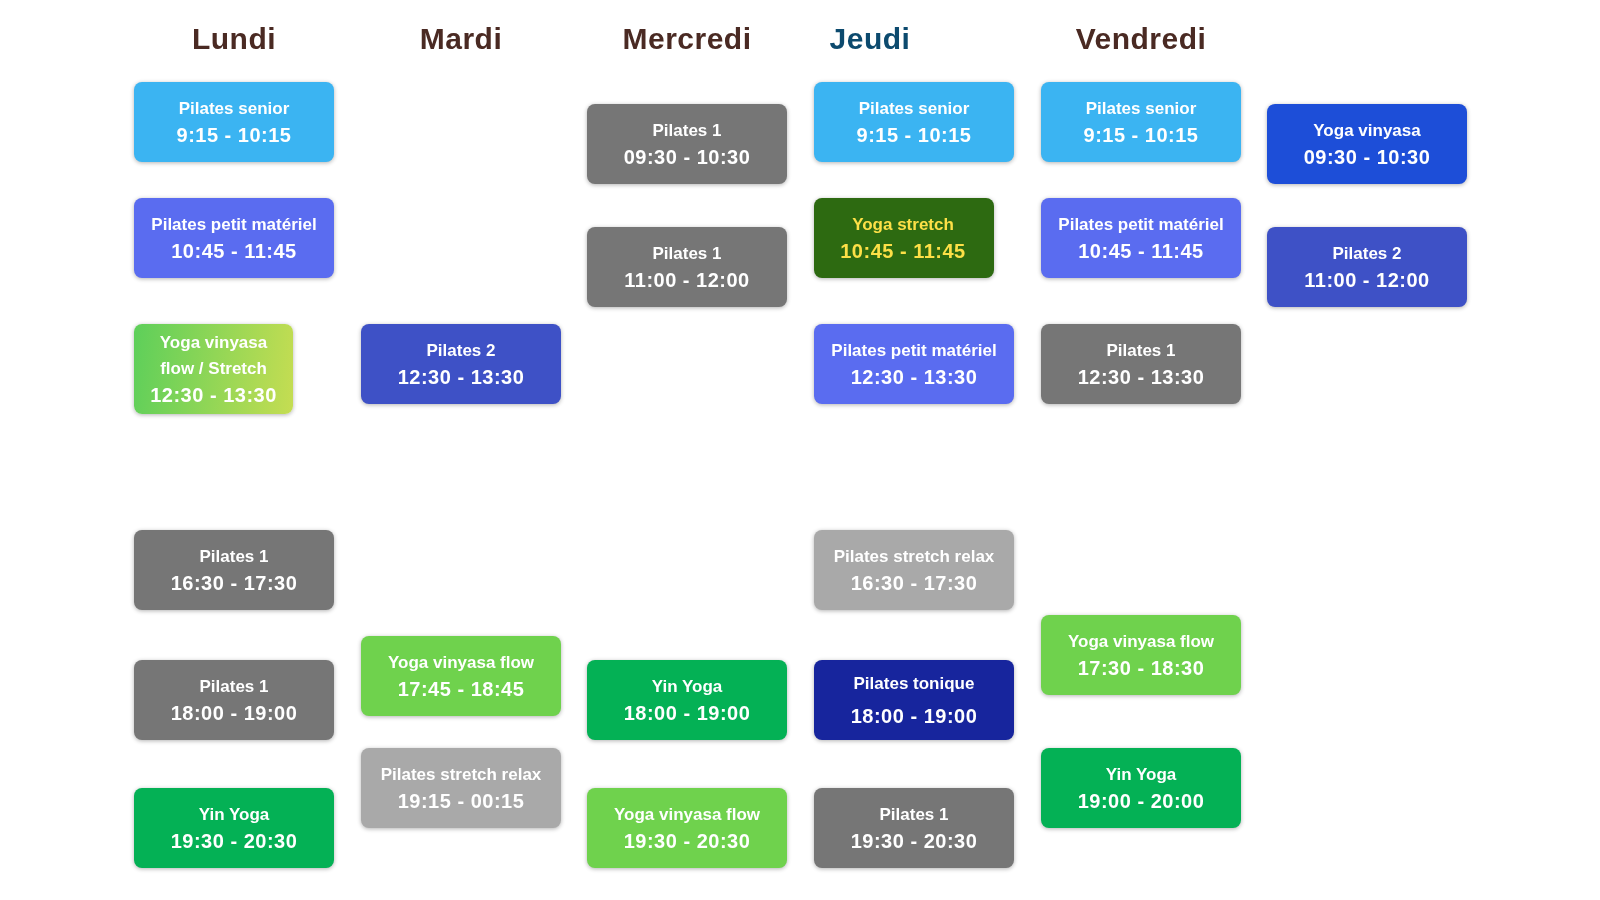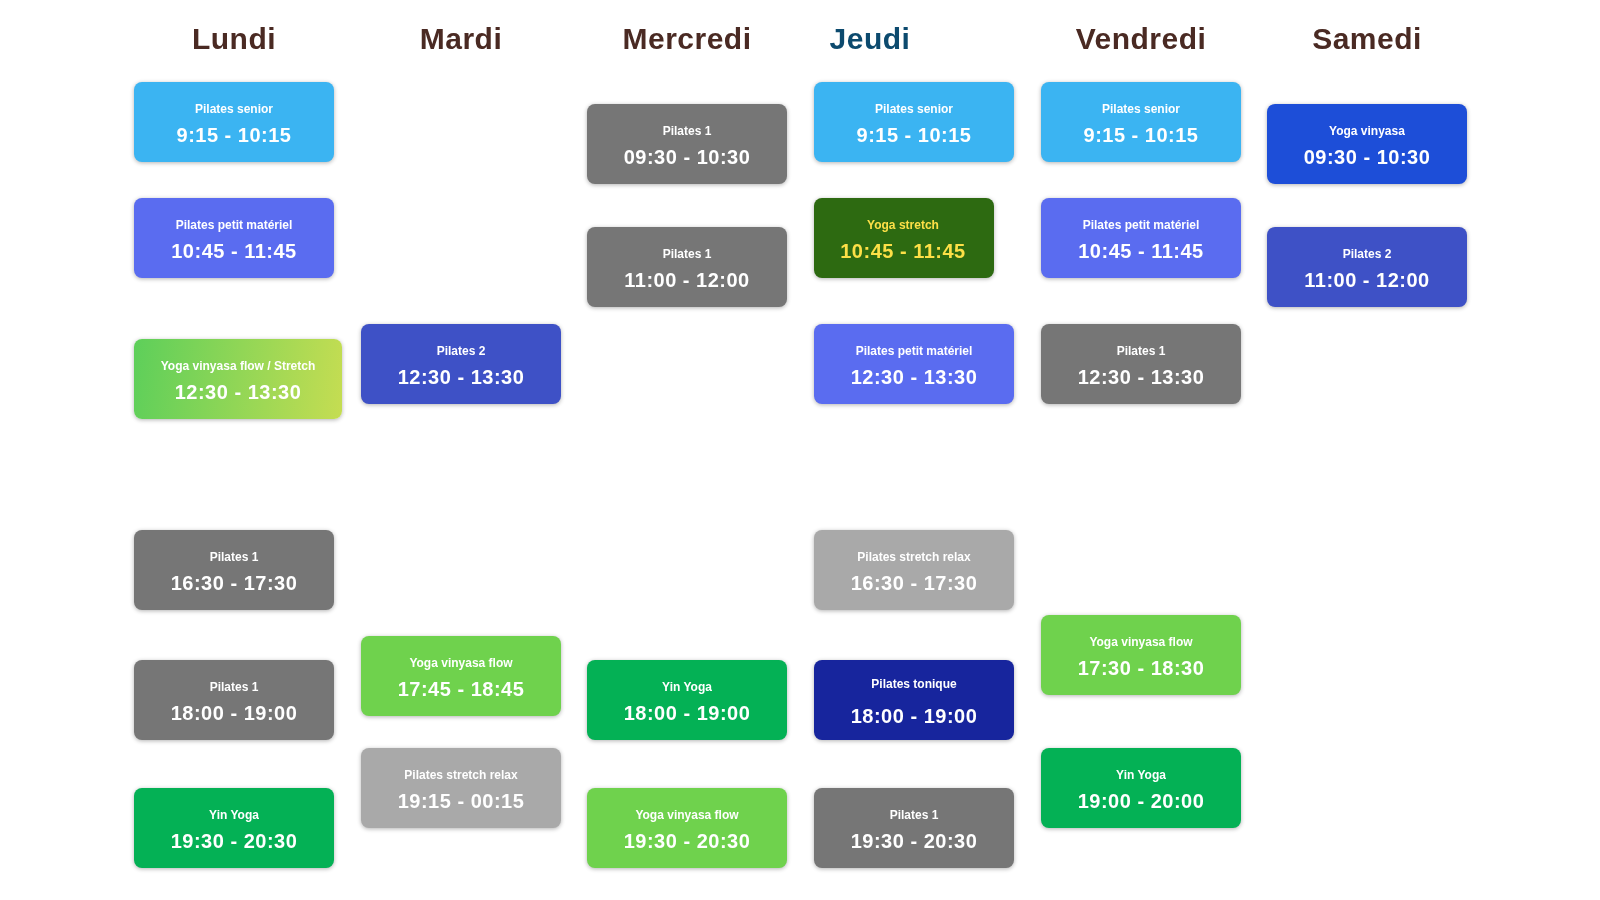--- a/index.html
+++ b/index.html
@@ -31,21 +31,21 @@
     flex-direction: column;
     align-items: center;
     justify-content: center;
     text-align: center;
     color: #ffffff;
     font-weight: bold;
     box-shadow: 0 1px 4px rgba(0,0,0,0.30);
     cursor: pointer;
   }
   .class-name {
-    font-size: 12px;
+    font-size: 17px;
     line-height: 26px;
   }
   .class-time {
     font-size: 20px;
     line-height: 26px;
     letter-spacing: 0.5px;
   }
 </style>
 </head>
 <body>
@@ -53,21 +53,21 @@
 <div id="page">
     <div class="day-header" style="left: 134px; color: rgb(74, 42, 35);">Lundi</div>
     <div class="class-block" style="left: 134px; top: 82px; width: 200px; background: rgb(59, 180, 242); color: rgb(255, 255, 255);">
       <div class="class-name">Pilates senior</div>
       <div class="class-time">9:15 - 10:15</div>
     </div>
     <div class="class-block" style="left: 134px; top: 198px; width: 200px; background: rgb(90, 108, 240); color: rgb(255, 255, 255);">
       <div class="class-name">Pilates petit matériel</div>
       <div class="class-time">10:45 - 11:45</div>
     </div>
-    <div class="class-block" style="left: 134px; top: 339px; width: 208px; background: linear-gradient(97deg, rgb(93, 207, 90), rgb(197, 221, 82)); color: rgb(255, 255, 255);">
+    <div class="class-block" style="left: 134px; top: 324px; width: 159px; background: linear-gradient(97deg, rgb(93, 207, 90), rgb(197, 221, 82)); color: rgb(255, 255, 255);">
       <div class="class-name">Yoga vinyasa flow / Stretch</div>
       <div class="class-time">12:30 - 13:30</div>
     </div>
     <div class="class-block" style="left: 134px; top: 530px; width: 200px; background: rgb(118, 118, 118); color: rgb(255, 255, 255);">
       <div class="class-name">Pilates 1</div>
       <div class="class-time">16:30 - 17:30</div>
     </div>
     <div class="class-block" style="left: 134px; top: 660px; width: 200px; background: rgb(118, 118, 118); color: rgb(255, 255, 255);">
       <div class="class-name">Pilates 1</div>
       <div class="class-time">18:00 - 19:00</div>
@@ -145,21 +145,20 @@
       <div class="class-time">12:30 - 13:30</div>
     </div>
     <div class="class-block" style="left: 1041px; top: 615px; width: 200px; background: rgb(111, 210, 77); color: rgb(255, 255, 255);">
       <div class="class-name">Yoga vinyasa flow</div>
       <div class="class-time">17:30 - 18:30</div>
     </div>
     <div class="class-block" style="left: 1041px; top: 748px; width: 200px; background: rgb(4, 177, 85); color: rgb(255, 255, 255);">
       <div class="class-name">Yin Yoga</div>
       <div class="class-time">19:00 - 20:00</div>
     </div>
-    <div class="day-header" style="left: 1267px; color: rgb(74, 42, 35);">Samedi</div>
     <div class="class-block" style="left: 1267px; top: 104px; width: 200px; background: #1d4ed8; color: rgb(255, 255, 255);">
       <div class="class-name">Yoga vinyasa</div>
       <div class="class-time">09:30 - 10:30</div>
     </div>
     <div class="class-block" style="left: 1267px; top: 227px; width: 200px; background: rgb(62, 81, 198); color: rgb(255, 255, 255);">
       <div class="class-name">Pilates 2</div>
       <div class="class-time">11:00 - 12:00</div>
     </div>
   </div>
 

